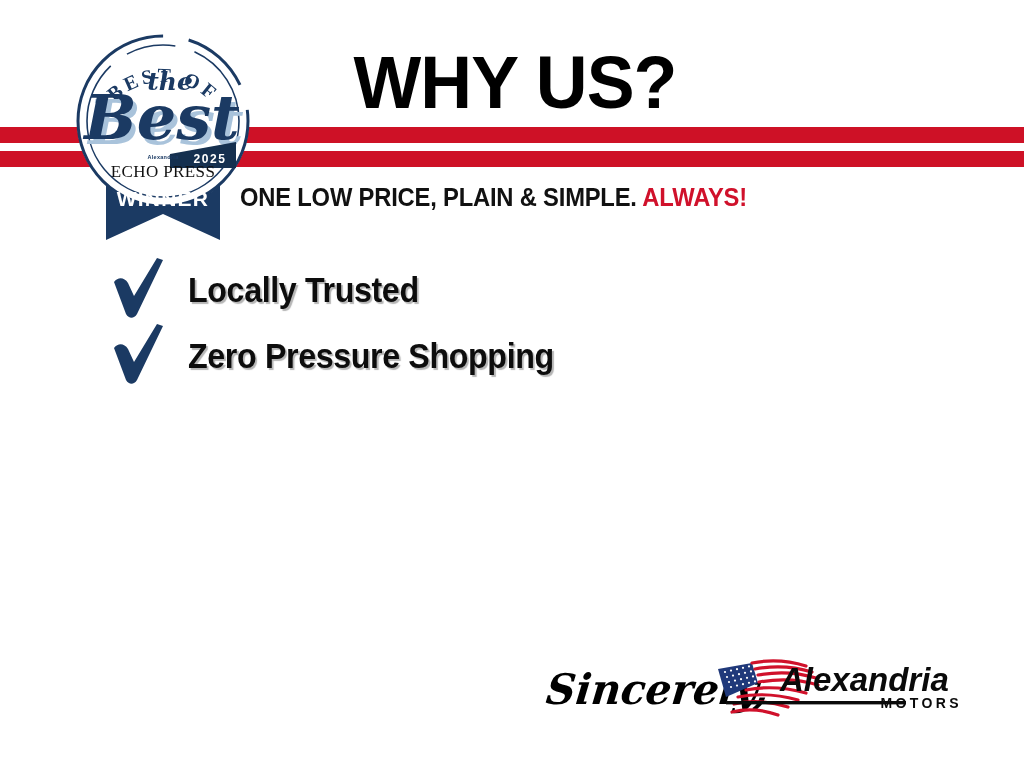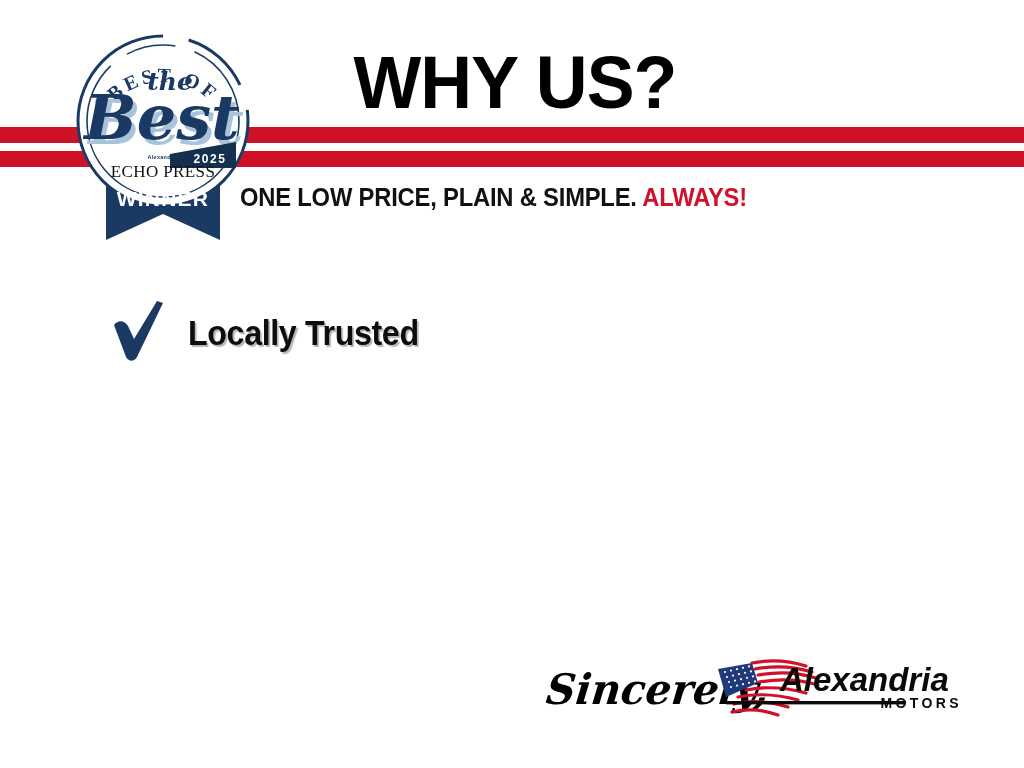--- a/index.html
+++ b/index.html
@@ -74,21 +74,20 @@
     transform-origin: left top;
   }
   #subtitle .accent { color: #D0112B; }
 
   
   #bullets {
     position: absolute;
     left: 104px;
     top: 262px;
     width: 900px;
-    margin-top: 43px;
   }
   .bullet-row {
     position: relative;
     height: 66px;
   }
   .check-icon {
     position: absolute;
     left: 6px;
     top: -4px;
     width: 62px;
@@ -188,20 +187,28 @@
         <svg viewBox="0 0 62 64" xmlns="http://www.w3.org/2000/svg">
           <path d="M4 24 C8 19 14 19 18 25 L24 38 L47 0 L53 2 L27 56 C24 61 19 61 16 56 Z" fill="#1B3A63"></path>
         </svg>
       </span>
       <span class="bullet-label">Locally Trusted</span>
     </div>
 
 
 
 
+    <div class="bullet-row">
+      <span class="check-icon">
+        <svg viewBox="0 0 62 64" xmlns="http://www.w3.org/2000/svg">
+          <path d="M4 24 C8 19 14 19 18 25 L24 38 L47 0 L53 2 L27 56 C24 61 19 61 16 56 Z" fill="#1B3A63"></path>
+        </svg>
+      </span>
+      <span class="bullet-label">Zero Pressure Shopping</span>
+    </div>
 
 
   </div>
 
   <div id="signature">Sincerely,</div>
 
   <div id="dealer-logo">
     <svg viewBox="0 0 262 66" xmlns="http://www.w3.org/2000/svg">
 
       <g>

